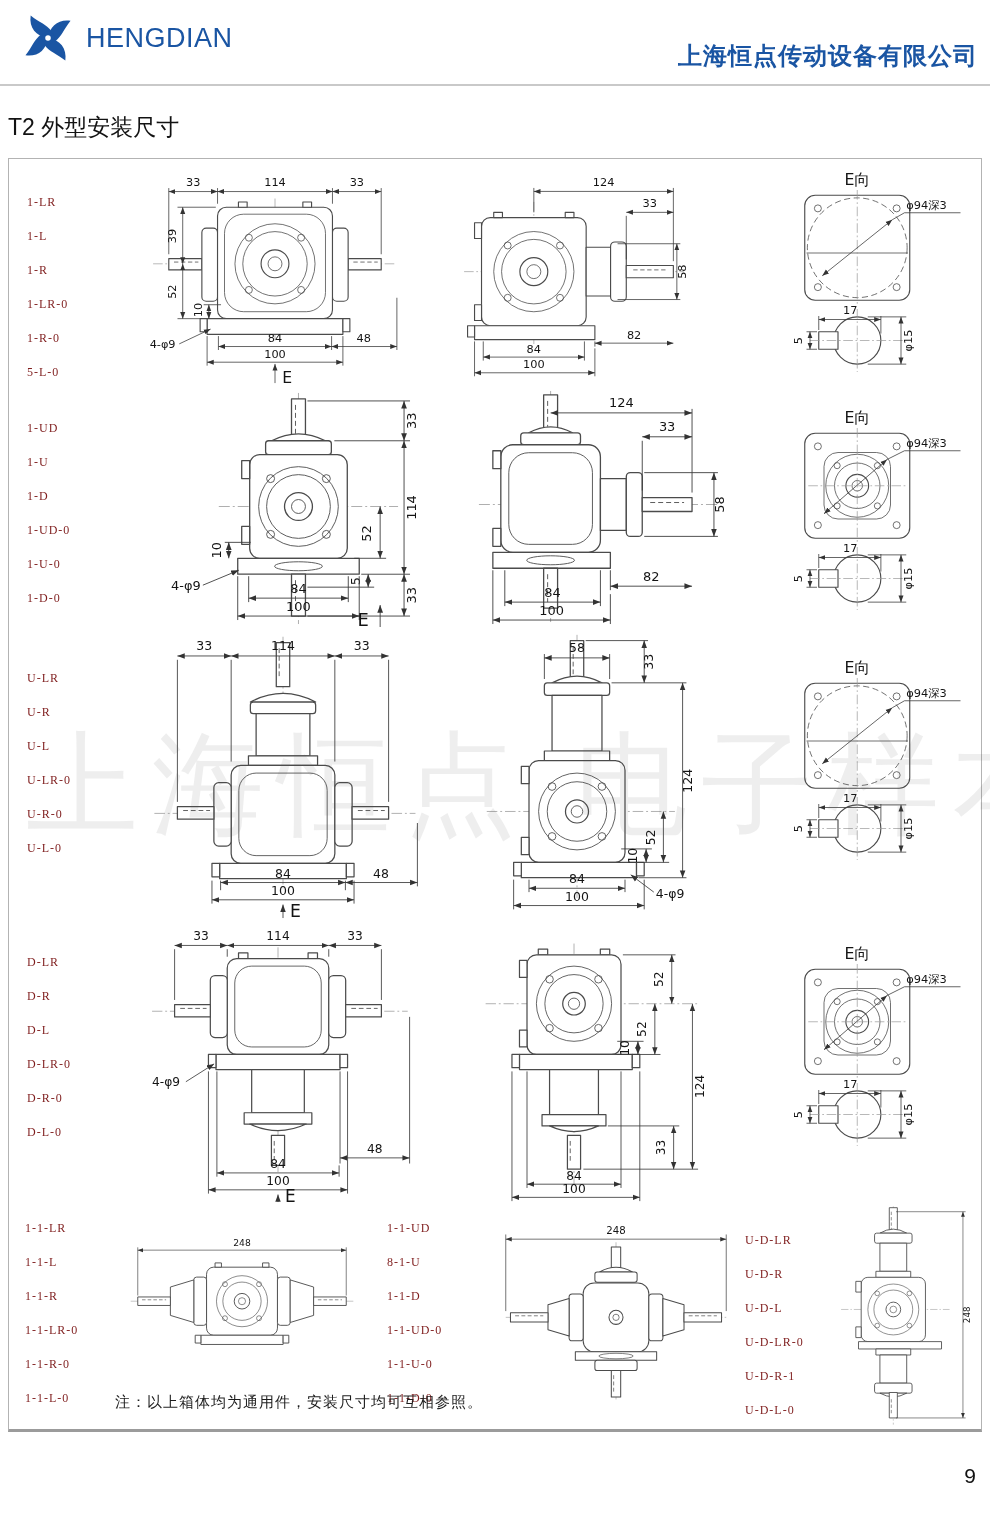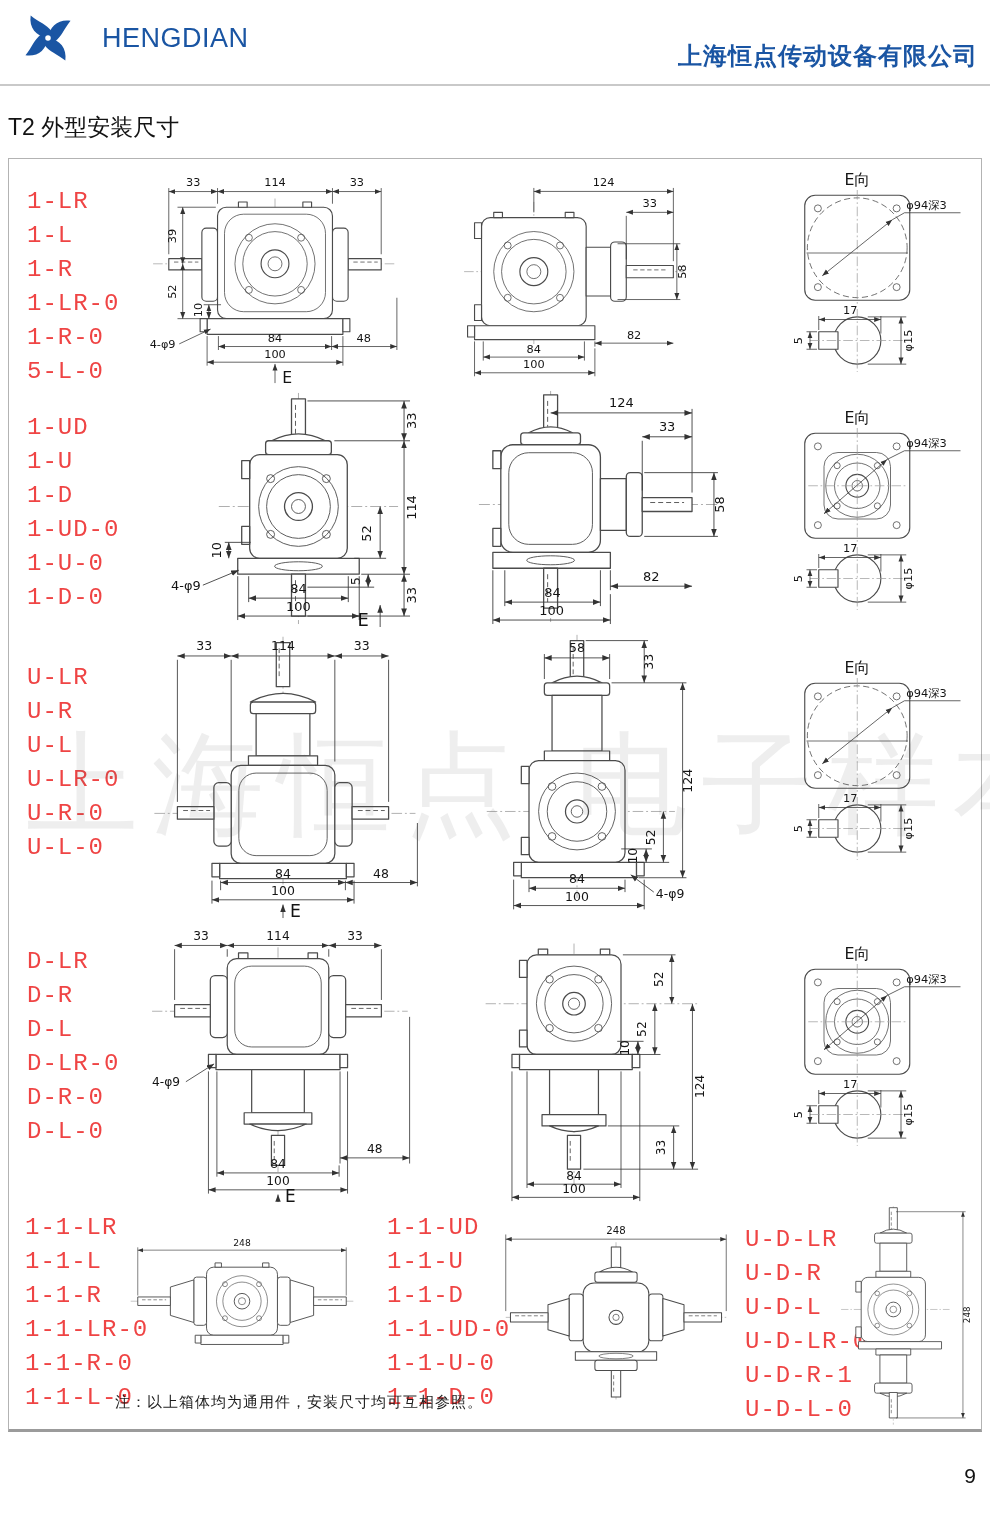--- a/index.html
+++ b/index.html
@@ -1,28 +1,28 @@
 <!DOCTYPE html>
 <html><head>
 <meta charset="utf-8">
 <style>
   html,body{margin:0;padding:0;background:#fff}
   .sheet{position:relative;width:990px;height:1513px;background:#fff;overflow:hidden;
          font-family:"Liberation Sans","DejaVu Sans",sans-serif}
-  .logo{position:absolute;left:22px;top:12px;display:flex;align-items:center;gap:28px}
+  .logo{position:absolute;left:22px;top:12px;display:flex;align-items:center;gap:12px}
   .brand{color:#1a55a3;font-size:27px;font-weight:500;letter-spacing:.5px}
   .company{position:absolute;right:12px;top:40px;color:#1a55a3;font-size:24px;font-weight:bold;letter-spacing:1px}
   .header-rule{position:absolute;left:0;top:84px;width:990px;height:2px;background:#c9c9c9}
   .title{position:absolute;left:8px;top:112px;font-size:23px;color:#121212}
   .frame{position:absolute;left:8px;top:158px;width:972px;height:1270px;background:#fff;
          border:1px solid #b3b3b3;border-bottom:3px solid #9b9b9b}
   .drow{position:absolute;left:0;width:970px}
   .models{position:absolute}
-  .model{font-family:Liberation Mono, monospace;font-size:24px;line-height:34px;
-         color:#ef4444;letter-spacing:1px;white-space:nowrap}
+  .model{font-family:Liberation Serif, serif;font-size:12px;line-height:34px;
+         color:#7f1d1d;letter-spacing:1px;white-space:nowrap}
   svg.draw{position:absolute;overflow:visible}
   svg .ol{stroke:#4b4b4b;stroke-width:1.3;fill:none;stroke-linejoin:round}
   svg .fw{fill:#fff}
   svg .thin{stroke-width:.9}
   svg .dl{stroke:#3c3c3c;stroke-width:.9;fill:none}
   svg .cl{stroke:#9a9a9a;stroke-width:.8;stroke-dasharray:11 3 2 3;fill:none}
   svg .kw{stroke:#4b4b4b;stroke-width:.9;stroke-dasharray:5 3;fill:none}
   svg text{font-family:"DejaVu Sans","Liberation Sans",sans-serif;font-size:13px;fill:#141414;text-anchor:middle}
   svg text.big{font-size:18px}
   svg text.st{text-anchor:start}
@@ -734,21 +734,21 @@
         <g>
           <line class="dl" x1="18" y1="20" x2="18" y2="88"></line>
           <line class="dl" x1="312" y1="20" x2="312" y2="88"></line>
           <line class="dl" x1="18" y1="24" x2="312" y2="24" marker-start="url(#a)" marker-end="url(#a)"></line>
           <text x="165" y="18">248</text>
         </g>
       </svg>
 
       <div class="models" style="left:378px;top:6px">
         <div class="model">1-1-UD</div>
-        <div class="model">1-1-U</div>
+        <div class="model">8-1-U</div>
         <div class="model">1-1-D</div>
         <div class="model">1-1-UD-0</div>
         <div class="model">1-1-U-0</div>
         <div class="model">1-1-D-0</div>
       </div>
 
       <svg class="draw" style="left:478px;top:20px" width="258" height="180" viewBox="0 0 330 230">
         <line class="cl" x1="165" y1="22" x2="165" y2="226"></line>
         <line class="cl" x1="24" y1="118" x2="306" y2="118"></line>
         <g>

